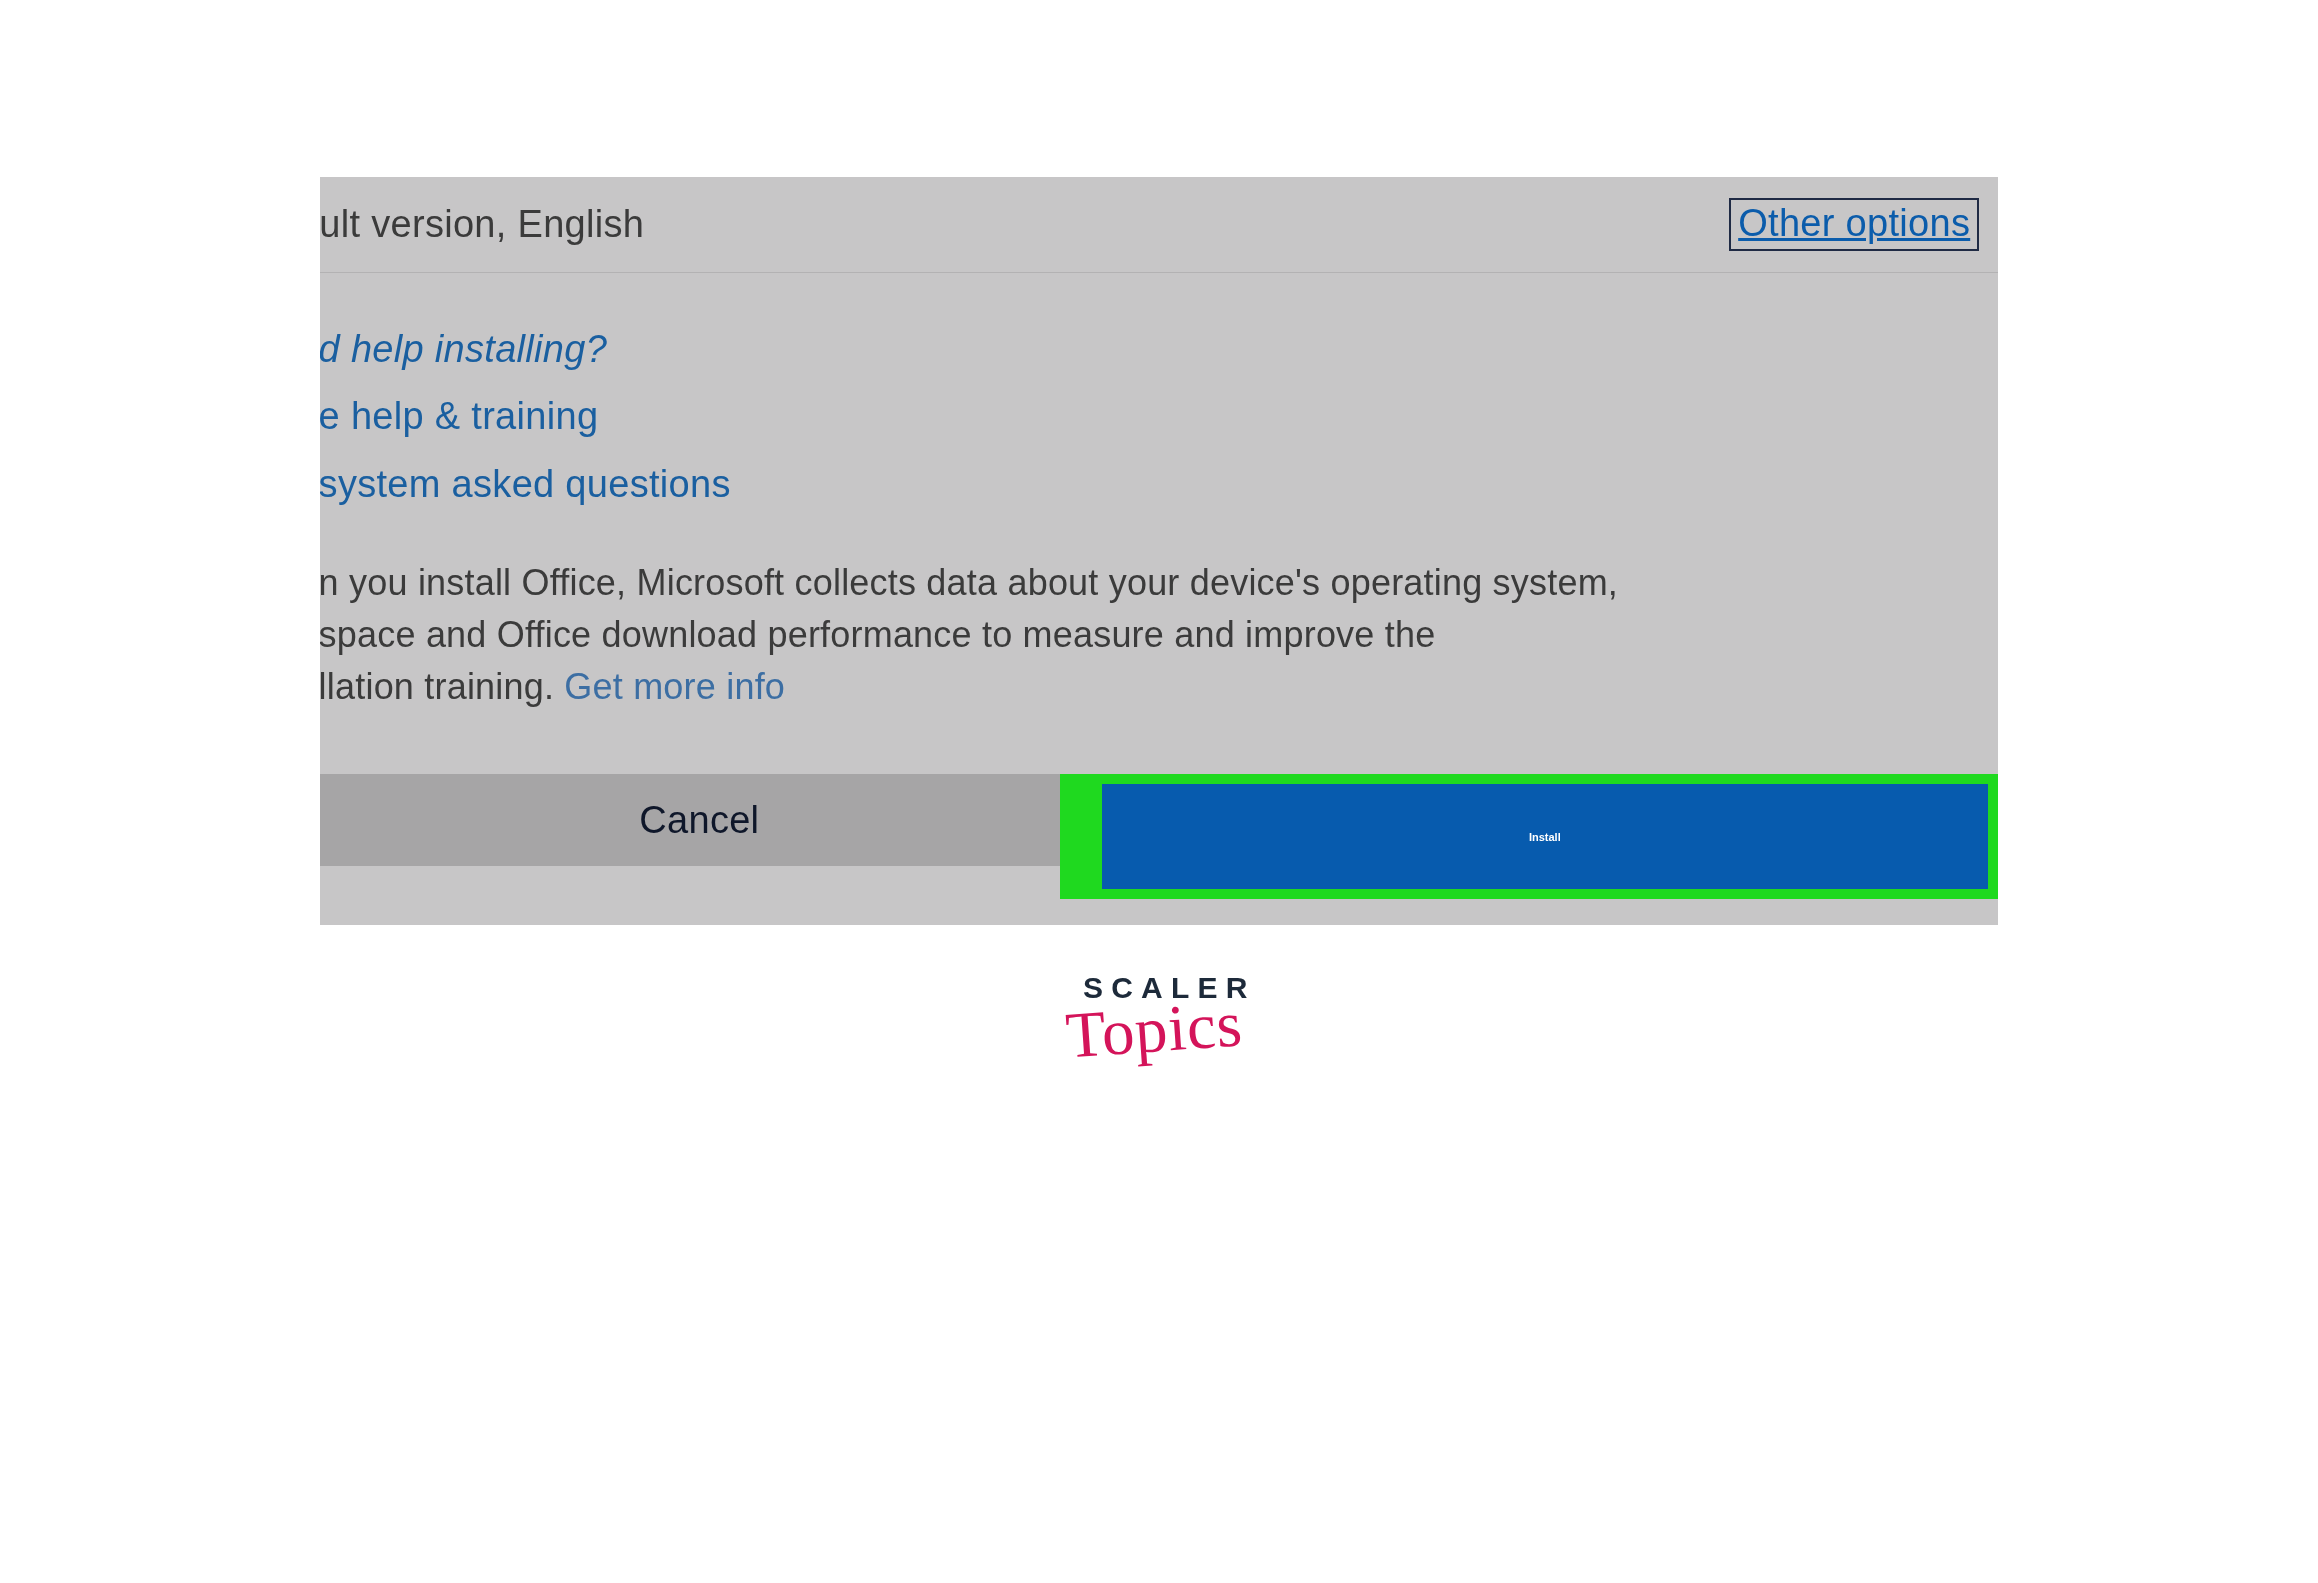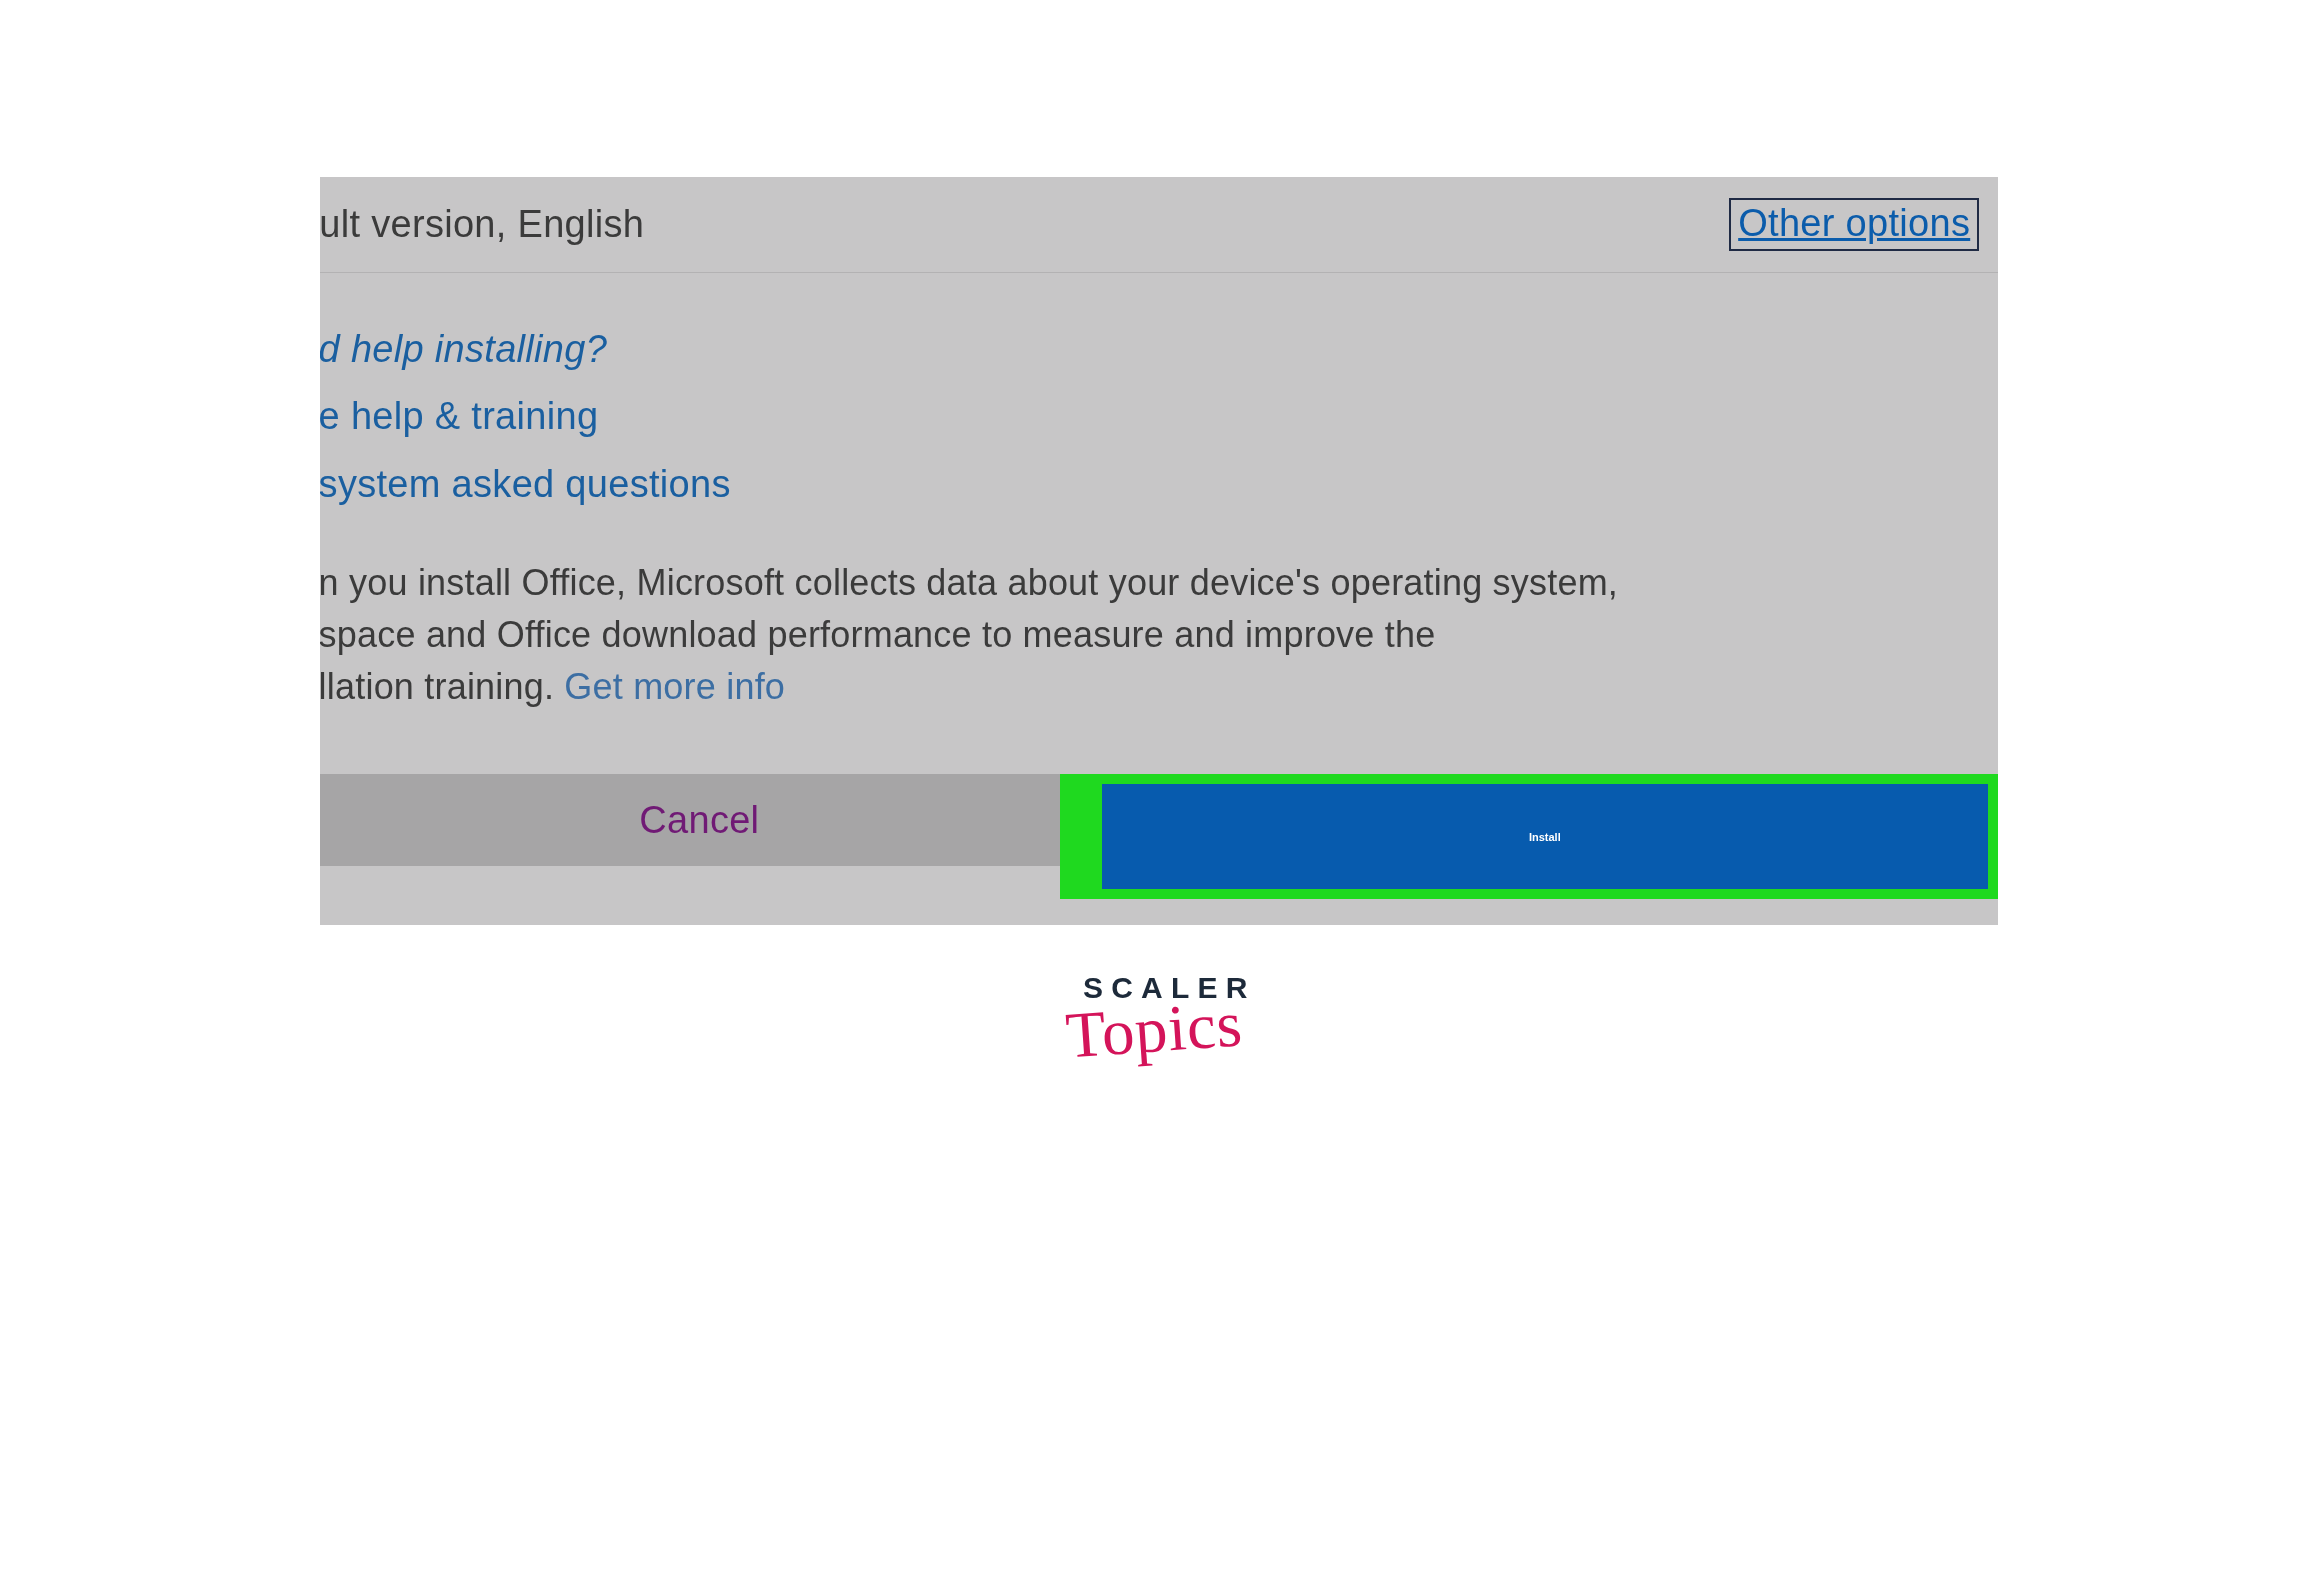--- a/index.html
+++ b/index.html
@@ -77,21 +77,21 @@
     display: flex;
     align-items: center;
     justify-content: center;
     font-size: 38px;
     letter-spacing: 0.3px;
     cursor: pointer;
     user-select: none;
   }
   .btn-cancel {
     background: #a6a5a6;
-    color: #701a75;
+    color: #0f172a;
     padding-left: 19px;
   }
   .install-wrap {
     flex: 1.23;
     border: 10.2px solid #1fd91f;
     background: #1fd91f;
     height: 125px;
     display: flex;
     padding-left: 32px;
   }

